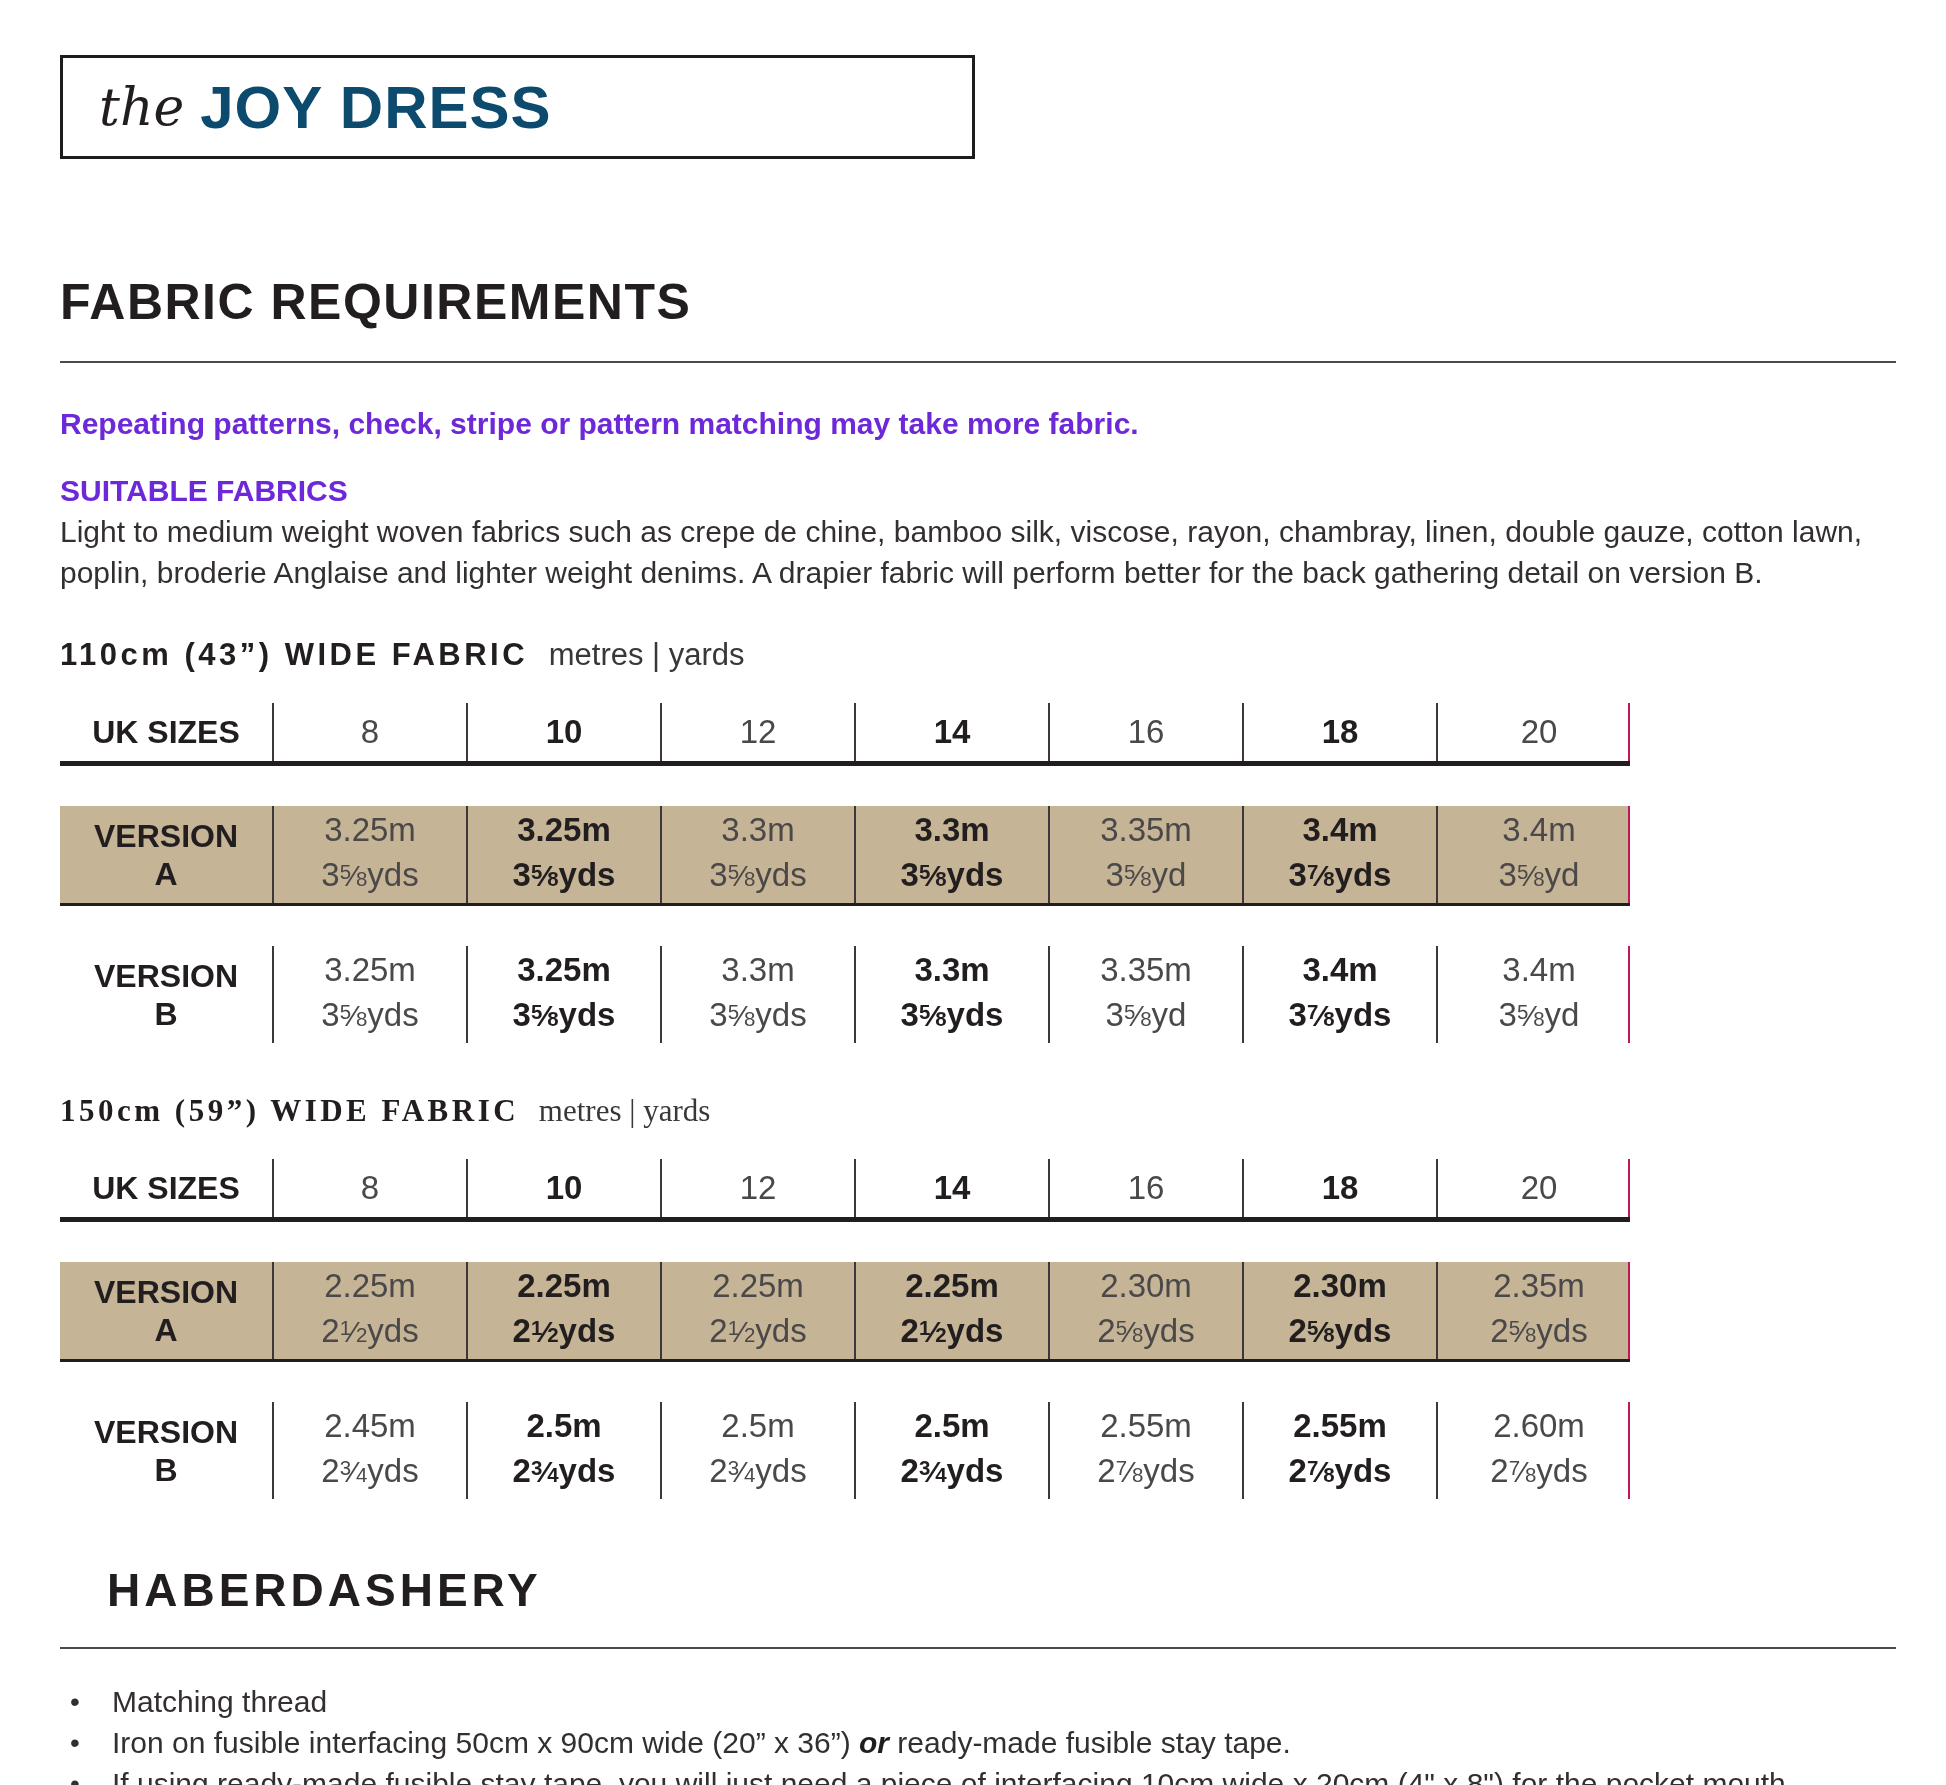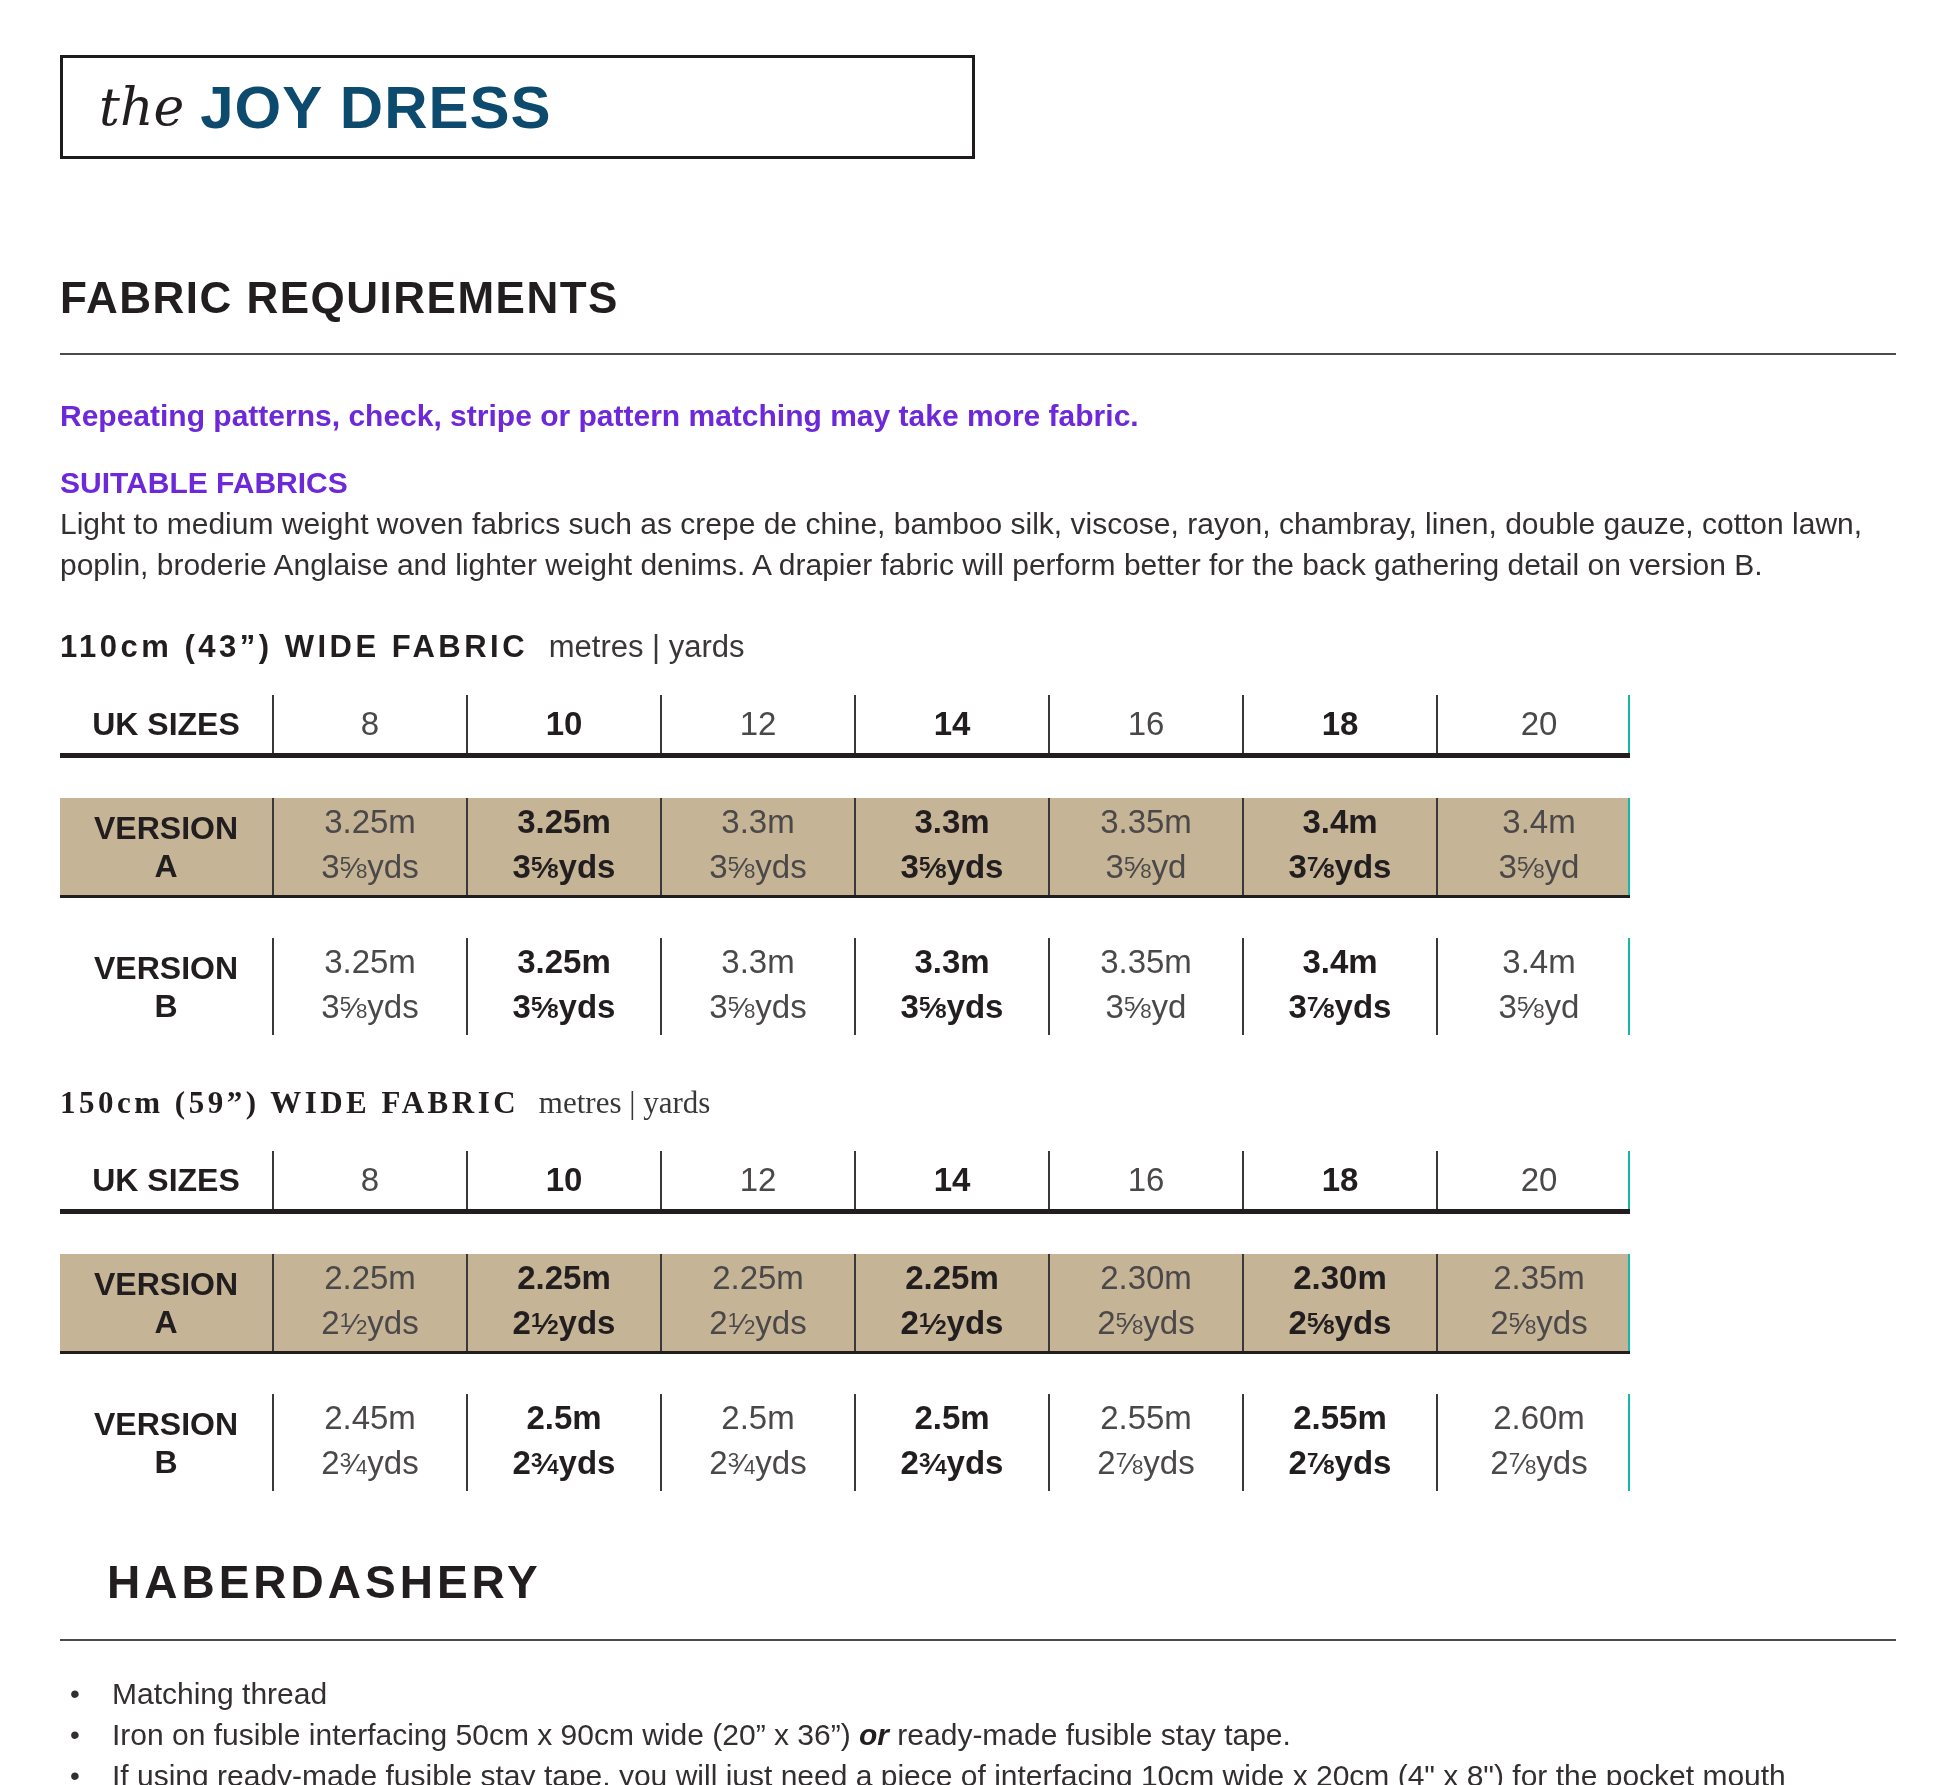--- a/index.html
+++ b/index.html
@@ -12,21 +12,21 @@
 
   
   .title-box{
     width:915px;height:104px;border:3px solid #1d1b1b;box-sizing:border-box;
     display:flex;align-items:center;padding-left:36px;
   }
   .t-pre{font-family:"DejaVu Serif",serif;font-style:italic;font-size:52px;color:#221e1f;margin-right:16px;}
   .t-main{font-weight:bold;font-size:60px;letter-spacing:1px;color:#0c4a6e;}
 
   h1.sec{
-    margin:114px 0 0 0;font-size:44px;font-weight:bold;color:#221e1f;letter-spacing:1.5px;
+    margin:114px 0 0 0;font-size:50px;font-weight:bold;color:#221e1f;letter-spacing:1.5px;
   }
   h1.hab{margin-top:64px;font-size:46px;letter-spacing:4px;margin-left:47px;}
   .rule{border:none;border-top:2px solid #4c4a4a;margin-top:30px;width:100%;}
 
   p.body-text{font-size:30px;line-height:41px;margin:40px 0 0 0;color:#332f30;}
   p.body-text strong{color:#6d28d9;}
   .block{display:block;}
   p.suitable{margin-top:26px;}
   .sf-head{font-size:30px;}
 
@@ -40,21 +40,21 @@
   .frow{display:grid;grid-template-columns:212px repeat(7,194px);}
   .frow.sizes{height:58px;border-bottom:5px solid #221e1f;}
   .frow.vrow{height:97px;margin-top:40px;}
   .frow.shaded{background:#c5b495;border-bottom:3px solid #221e1f;}
   .fcell{
     display:flex;flex-direction:column;justify-content:center;align-items:center;
     text-align:center;box-sizing:border-box;border-left:2px solid #3b3839;
     font-size:33px;color:#4b4849;
   }
   .fcell:first-child{border-left:none;}
-  .fcell:last-child{border-right:2px solid #14b8a6;padding-left:12px;}
+  .fcell:last-child{border-right:2px solid #be185d;padding-left:12px;}
   .fcell.bold{font-weight:bold;color:#221e1f;}
   .label-cell{font-weight:bold;color:#221e1f;font-size:32px;line-height:38px;}
   .mline,.yline{line-height:42px;}
   .yline sup{font-size:0.62em;vertical-align:0.32em;}
   .yline sub{font-size:0.62em;vertical-align:-0.04em;}
   .fslash{font-size:0.9em;}
 
   
   ul.hablist{list-style:none;margin:32px 0 0 0;padding:0;}
   li.hab-item{display:flex;font-size:30px;line-height:41px;color:#332f30;}

